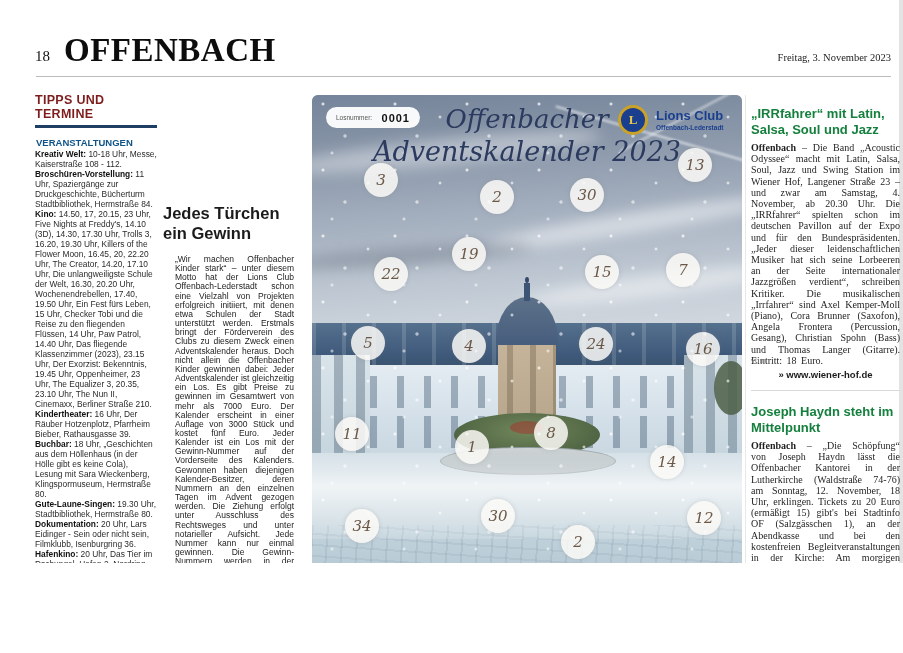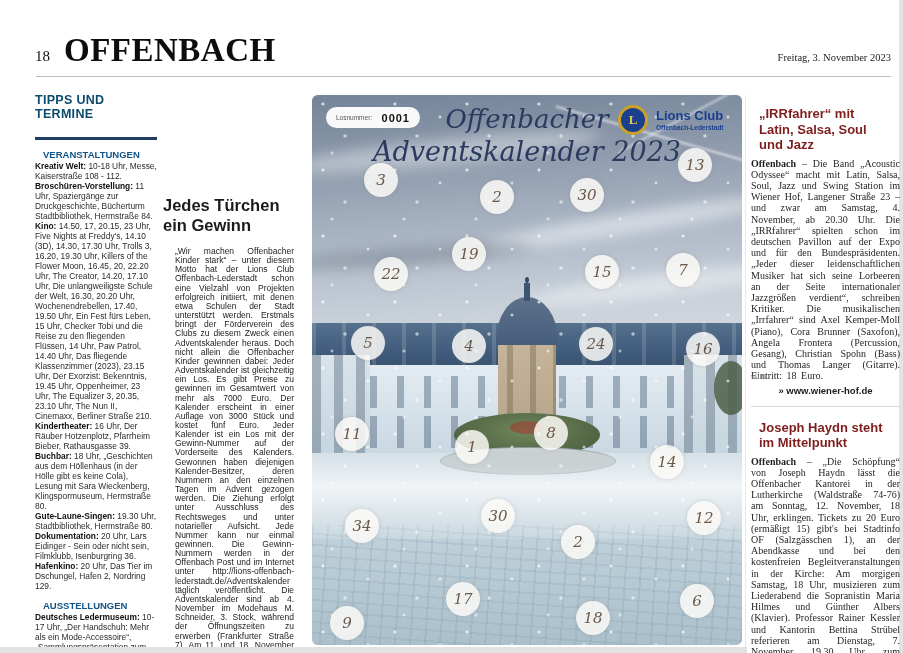--- a/index.html
+++ b/index.html
@@ -1,35 +1,35 @@
 <!DOCTYPE html>
 <html lang="de"><head>
 <meta charset="utf-8">
 <style>
   html,body{margin:0;padding:0;background:#fff;}
-  .page{position:relative;width:903px;height:653px;background:#fff;overflow:hidden;
+  .page{position:relative;width:903px;height:563px;background:#fff;overflow:hidden;
         font-family:"Liberation Sans",sans-serif;color:#222;}
   
   .masthead{position:absolute;left:35px;top:34px;display:flex;align-items:baseline;gap:14px;}
   .pagenum{font:15px "Liberation Serif",serif;color:#111;}
   .section-title{font:bold 33px/33px "Liberation Serif",serif;color:#0d0d0d;letter-spacing:.5px;margin:0;}
   .edition-date{position:absolute;right:12px;top:52px;font:10.5px "Liberation Serif",serif;color:#222;}
   .masthead-rule{position:absolute;left:36px;right:12px;top:76px;height:1px;background:#bcbcbc;}
   .right-edge{position:absolute;right:0;top:0;width:4px;height:653px;background:#e3e3e3;}
   
-  .col-header{font:bold 12.5px "Liberation Sans",sans-serif;color:#0c4a6e;letter-spacing:.3px;
-              padding-bottom:16px;border-bottom:3px solid #1e3f63;margin-bottom:6px;}
+  .col-header{font:bold 12.5px "Liberation Sans",sans-serif;color:#7f1d1d;letter-spacing:.3px;
+              padding-bottom:4px;border-bottom:3px solid #1e3f63;margin-bottom:6px;}
   
   .tips{position:absolute;left:35px;top:93px;width:122px;}
-  .tips-section-title{font:bold 9.5px "Liberation Sans",sans-serif;color:#0f5488;margin:9px 8px 1px;}
+  .tips-section-title{font:bold 9.5px "Liberation Sans",sans-serif;color:#0f5488;margin:9px 1px 1px;}
   .tips-item{font:8.4px/10px "Liberation Sans",sans-serif;color:#2b2b2b;text-align:left;}
   .tips-item b{color:#111;}
   
   .mid{position:absolute;left:163px;top:196px;width:143px;}
-  .mid-headline{font:bold 16.5px/19.5px "Liberation Sans",sans-serif;color:#1b1b1b;margin:0 0 9px;}
+  .mid-headline{font:bold 16.5px/19.5px "Liberation Sans",sans-serif;color:#1b1b1b;margin:8px 0 9px;}
   .mid-body{font:8.5px/9.15px "Liberation Sans",sans-serif;color:#222;text-align:justify;margin:12px;}
   
   .cal{position:absolute;left:312px;top:95px;width:430px;height:550px;margin:0;
        border-radius:6px;overflow:hidden;background:#b9c2cd;}
   .cal *{position:absolute;}
   .sky{inset:0;background:linear-gradient(176deg,#75849a 0%,#8b98aa 12%,#a7b2c1 24%,#c2cbd5 36%,#d7dce2 48%,#e3e5e6 58%,#dfe2e4 70%);}
   .sunset{left:46%;top:44%;width:220px;height:90px;background:radial-gradient(ellipse at center,rgba(238,168,88,.8) 0%,rgba(238,168,88,0) 68%);}
   .cloud{border-radius:50%;filter:blur(7px);}
   .cloud.c1{left:-30px;top:44px;width:320px;height:26px;background:rgba(255,255,255,.38);transform:rotate(-6deg);}
   .cloud.c2{left:170px;top:118px;width:300px;height:20px;background:rgba(255,255,255,.5);transform:rotate(-9deg);}
@@ -82,21 +82,21 @@
       border:3px solid #c9a227;box-sizing:border-box;display:flex;align-items:center;justify-content:center;}
   .lions-emblem span{position:static;font:bold 13px "Liberation Serif",serif;color:#e8c84a;}
   .lions-name{left:38px;top:6px;font:bold 13px/14px "Liberation Sans",sans-serif;color:#1b3f8f;}
   .lions-sub{left:38px;top:21px;font:bold 6.5px "Liberation Sans",sans-serif;color:#1b3f8f;}
   .doors{inset:0;}
   .door{width:34px;height:34px;margin:0;border-radius:50%;background:rgba(252,250,247,.85);
       transform:translate(-50%,-50%);display:flex;align-items:center;justify-content:center;
       font:italic 15px "DejaVu Serif",serif;color:#6b5847;box-shadow:0 0 4px rgba(120,120,120,.25);}
   
   .ik{position:absolute;left:751px;top:93px;width:149px;}
-  .ik-headline{font:bold 13px/15.5px "Liberation Sans",sans-serif;color:#7f1d1d;margin:13px 8px 5px;}
+  .ik-headline{font:bold 13px/15.5px "Liberation Sans",sans-serif;color:#15803d;margin:13px 0 5px;}
   .ik-body{font:10px/11.2px "Liberation Serif",serif;color:#1f1f1f;text-align:justify;word-spacing:2px;margin:0;}
   .ik-lead{font-weight:bold;}
   .ik-author{font:8px "Liberation Sans",sans-serif;color:#888;margin-top:-10px;}
   .ik-link{font:bold 9.5px "Liberation Sans",sans-serif;color:#1c1c1c;text-align:center;margin-top:4px;}
   .ik-divider{border-top:1px solid #d9d9d9;margin:10px 0 0;}
   
   .col-divider{position:absolute;left:745px;top:95px;width:1px;height:552px;background:#e8e8e8;}
   .bottom-strip{position:absolute;left:0;top:647px;width:747px;height:6px;background:#e2e2e2;}
 </style>
 </head>

